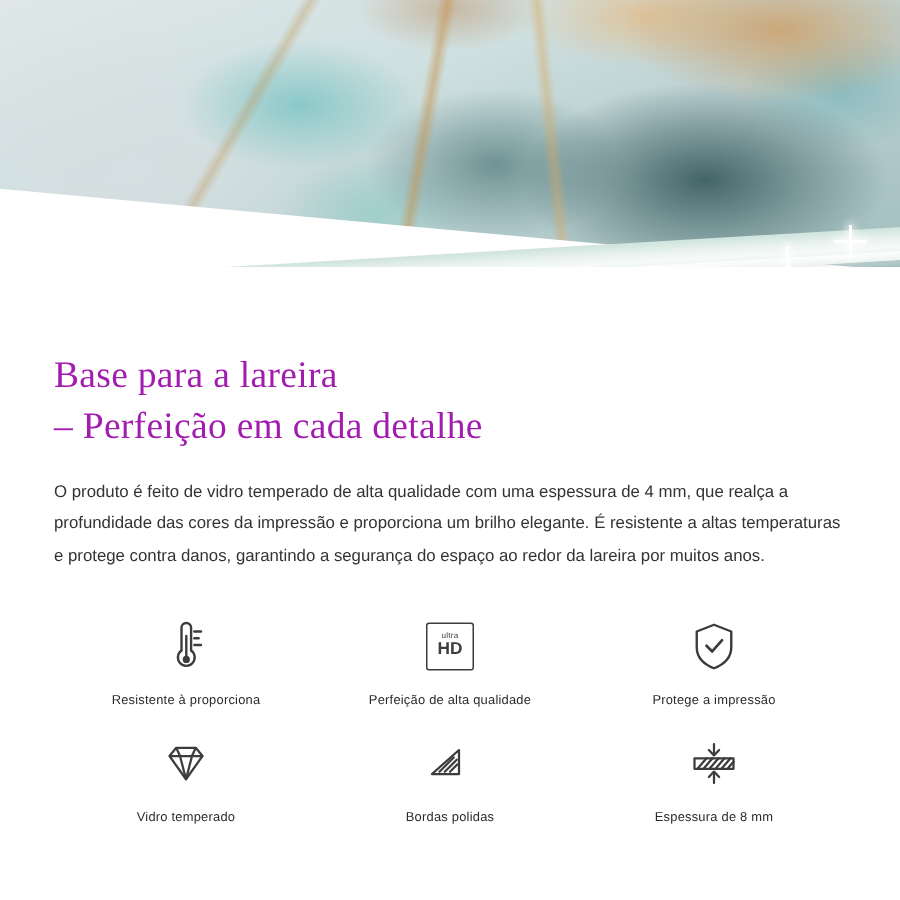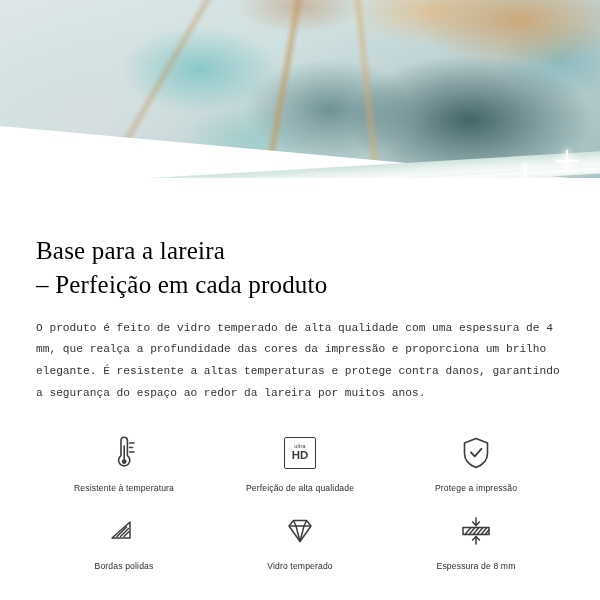--- a/index.html
+++ b/index.html
@@ -138,34 +138,33 @@
   .sparkle.s2::after { height: 22px; }
 
   
   .content {
     padding: 0 36px;
     box-sizing: border-box;
   }
   h1.title {
     font-family: "Liberation Serif", serif;
     font-weight: 400;
-    color: #000000;
+    color: #a21caf;
     font-size: 25px;
     line-height: 1.35;
     margin: 16px 0 0 0;
     letter-spacing: 0.2px;
   }
   h1.title .line2 { display: block; }
   p.body {
     color: #333333;
     font-size: 11.2px;
     line-height: 1.95;
     margin: 16px 0 0 0;
     max-width: 540px;
-    font-family: Liberation Mono, monospace;
   }
 
   
   .features {
     margin-top: 26px;
     display: grid;
     grid-template-columns: repeat(3, 1fr);
     row-gap: 16px;
   }
   .feature {
@@ -225,85 +224,85 @@
     </div>
     <div class="hero-mask-bottom"></div>
     <div class="sparkle s1"></div>
     <div class="sparkle s2"></div>
   </div>
 
   <div class="content">
 
     <h1 class="title">
       <span>Base para a lareira</span>
-      <span class="line2">– Perfeição em cada produto</span>
+      <span class="line2">– Perfeição em cada detalhe</span>
     </h1>
 
     <p class="body">O produto é feito de vidro temperado de alta qualidade com uma espessura de 4 mm, que realça a profundidade das cores da impressão e proporciona um brilho elegante. É resistente a altas temperaturas e protege contra danos, garantindo a segurança do espaço ao redor da lareira por muitos anos.</p>
 
     <div class="features">
 
       <div class="feature">
         <div class="glyph">
           <svg width="34" height="36" viewBox="0 0 34 36" fill="none" stroke="#3c3c3c" stroke-width="1.6" stroke-linecap="round">
             <path d="M14 5.5a3.2 3.2 0 0 1 6.4 0v15.2a5.6 5.6 0 1 1-6.4 0z"></path>
             <line x1="17.2" y1="11" x2="17.2" y2="24"></line>
             <circle cx="17.2" cy="26.6" r="2.4" fill="#3c3c3c" stroke="none"></circle>
             <line x1="22.6" y1="8" x2="27" y2="8"></line>
             <line x1="22.6" y1="12.5" x2="25.4" y2="12.5"></line>
             <line x1="22.6" y1="17" x2="27" y2="17"></line>
           </svg>
         </div>
-        <div class="caption">Resistente à temperatura</div>
+        <div class="caption">Resistente à proporciona</div>
       </div>
 
       <div class="feature">
         <div class="glyph">
           <div class="hd-badge">
             <span class="u">ultra</span>
             <span class="hd">HD</span>
           </div>
         </div>
         <div class="caption">Perfeição de alta qualidade</div>
       </div>
 
       <div class="feature">
         <div class="glyph">
           <svg width="32" height="36" viewBox="0 0 32 36" fill="none" stroke="#3c3c3c" stroke-width="1.6" stroke-linejoin="round">
             <path d="M16 3.5 4.5 8v10.5c0 7 5.2 11.6 11.5 14 6.3-2.4 11.5-7 11.5-14V8z"></path>
             <polyline points="11,17.5 14.8,21.3 21.4,13.8" stroke-width="1.8" stroke-linecap="round"></polyline>
           </svg>
         </div>
         <div class="caption">Protege a impressão</div>
-      </div>
-
-      <div class="feature">
-        <div class="glyph">
-          <svg width="36" height="30" viewBox="0 0 36 30" fill="none" stroke="#3c3c3c" stroke-width="1.5" stroke-linecap="round">
-            <path d="M6 22 L24 22 L24 6 Z" stroke-linejoin="round"></path>
-            <line x1="11" y1="20.5" x2="20.5" y2="11"></line>
-            <line x1="14.5" y1="20.5" x2="22.5" y2="12.5"></line>
-            <line x1="18" y1="20.5" x2="22.8" y2="15.7"></line>
-          </svg>
-        </div>
-        <div class="caption">Bordas polidas</div>
       </div>
 
       <div class="feature">
         <div class="glyph">
           <svg width="36" height="32" viewBox="0 0 36 32" fill="none" stroke="#3c3c3c" stroke-width="1.5" stroke-linejoin="round">
             <path d="M7 11 11.5 5.5h13L29 11 18 26.5z"></path>
             <line x1="7" y1="11" x2="29" y2="11"></line>
             <line x1="11.5" y1="5.5" x2="14" y2="11"></line>
             <line x1="24.5" y1="5.5" x2="22" y2="11"></line>
             <line x1="14" y1="11" x2="18" y2="26.5"></line>
             <line x1="22" y1="11" x2="18" y2="26.5"></line>
           </svg>
         </div>
         <div class="caption">Vidro temperado</div>
+      </div>
+
+      <div class="feature">
+        <div class="glyph">
+          <svg width="36" height="30" viewBox="0 0 36 30" fill="none" stroke="#3c3c3c" stroke-width="1.5" stroke-linecap="round">
+            <path d="M6 22 L24 22 L24 6 Z" stroke-linejoin="round"></path>
+            <line x1="11" y1="20.5" x2="20.5" y2="11"></line>
+            <line x1="14.5" y1="20.5" x2="22.5" y2="12.5"></line>
+            <line x1="18" y1="20.5" x2="22.8" y2="15.7"></line>
+          </svg>
+        </div>
+        <div class="caption">Bordas polidas</div>
       </div>
 
       <div class="feature">
         <div class="glyph">
           <svg width="38" height="34" viewBox="0 0 38 34" fill="none" stroke="#3c3c3c" stroke-width="1.5" stroke-linecap="round" stroke-linejoin="round">
             <line x1="19" y1="4" x2="19" y2="11"></line>
             <polyline points="15.6,8 19,11.6 22.4,8"></polyline>
             <rect x="6" y="13.5" width="26" height="7"></rect>
             <line x1="8" y1="20.5" x2="14" y2="13.5"></line>
             <line x1="12" y1="20.5" x2="18" y2="13.5"></line>

